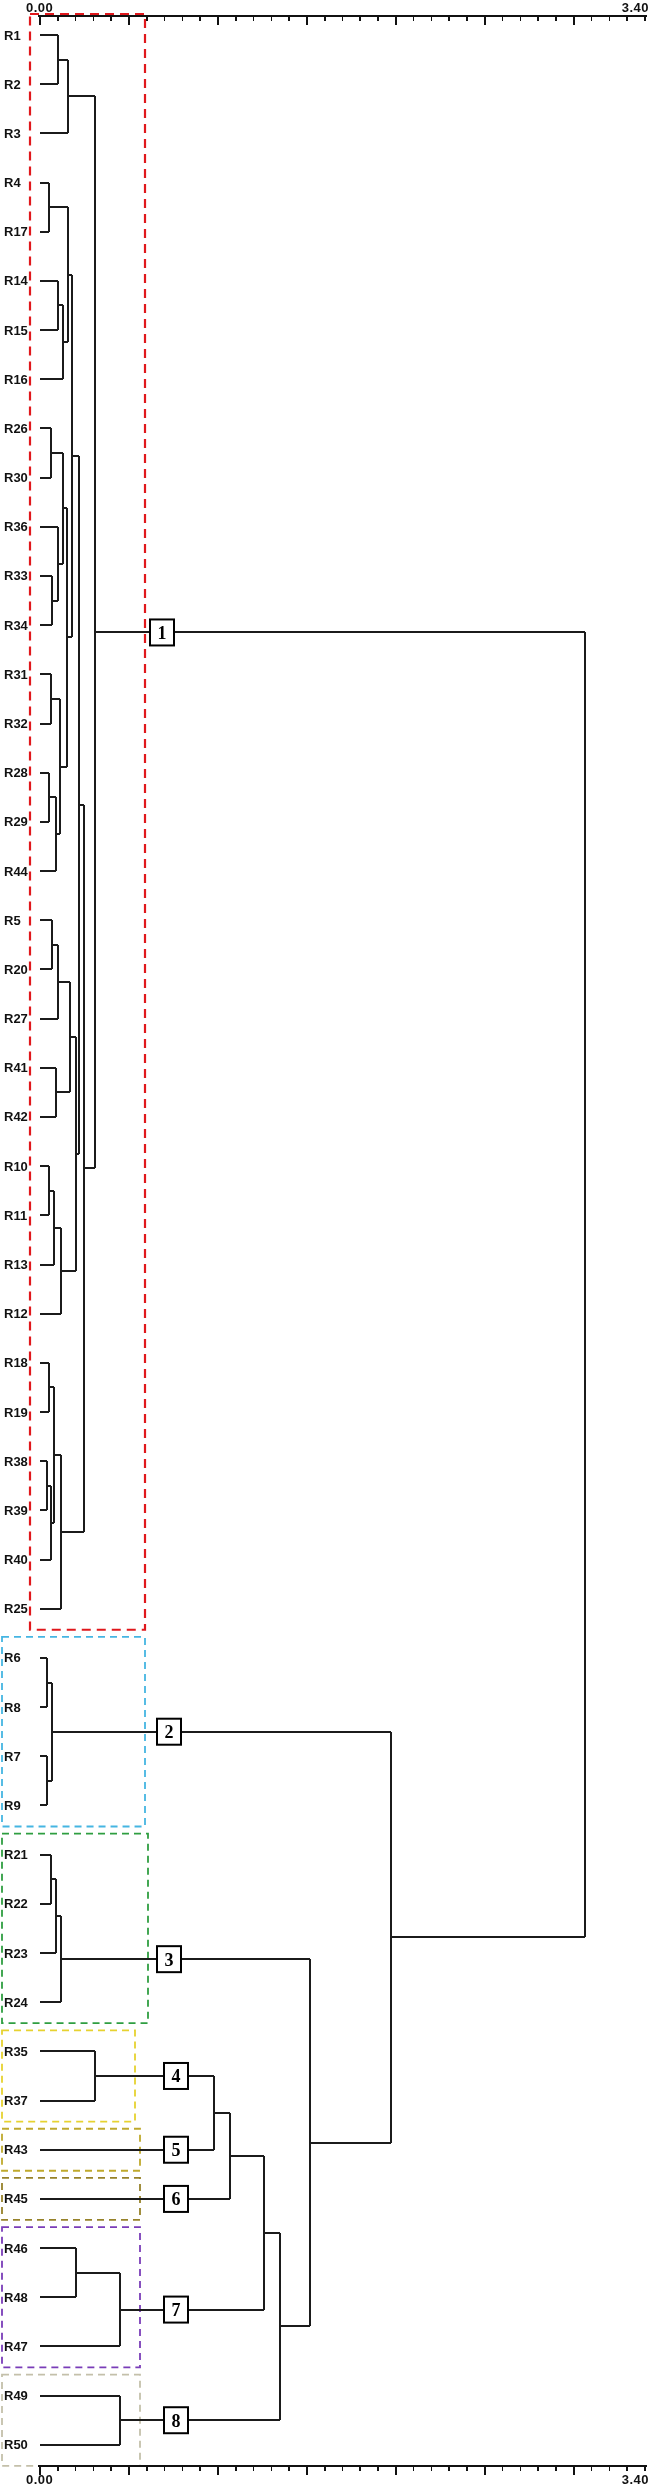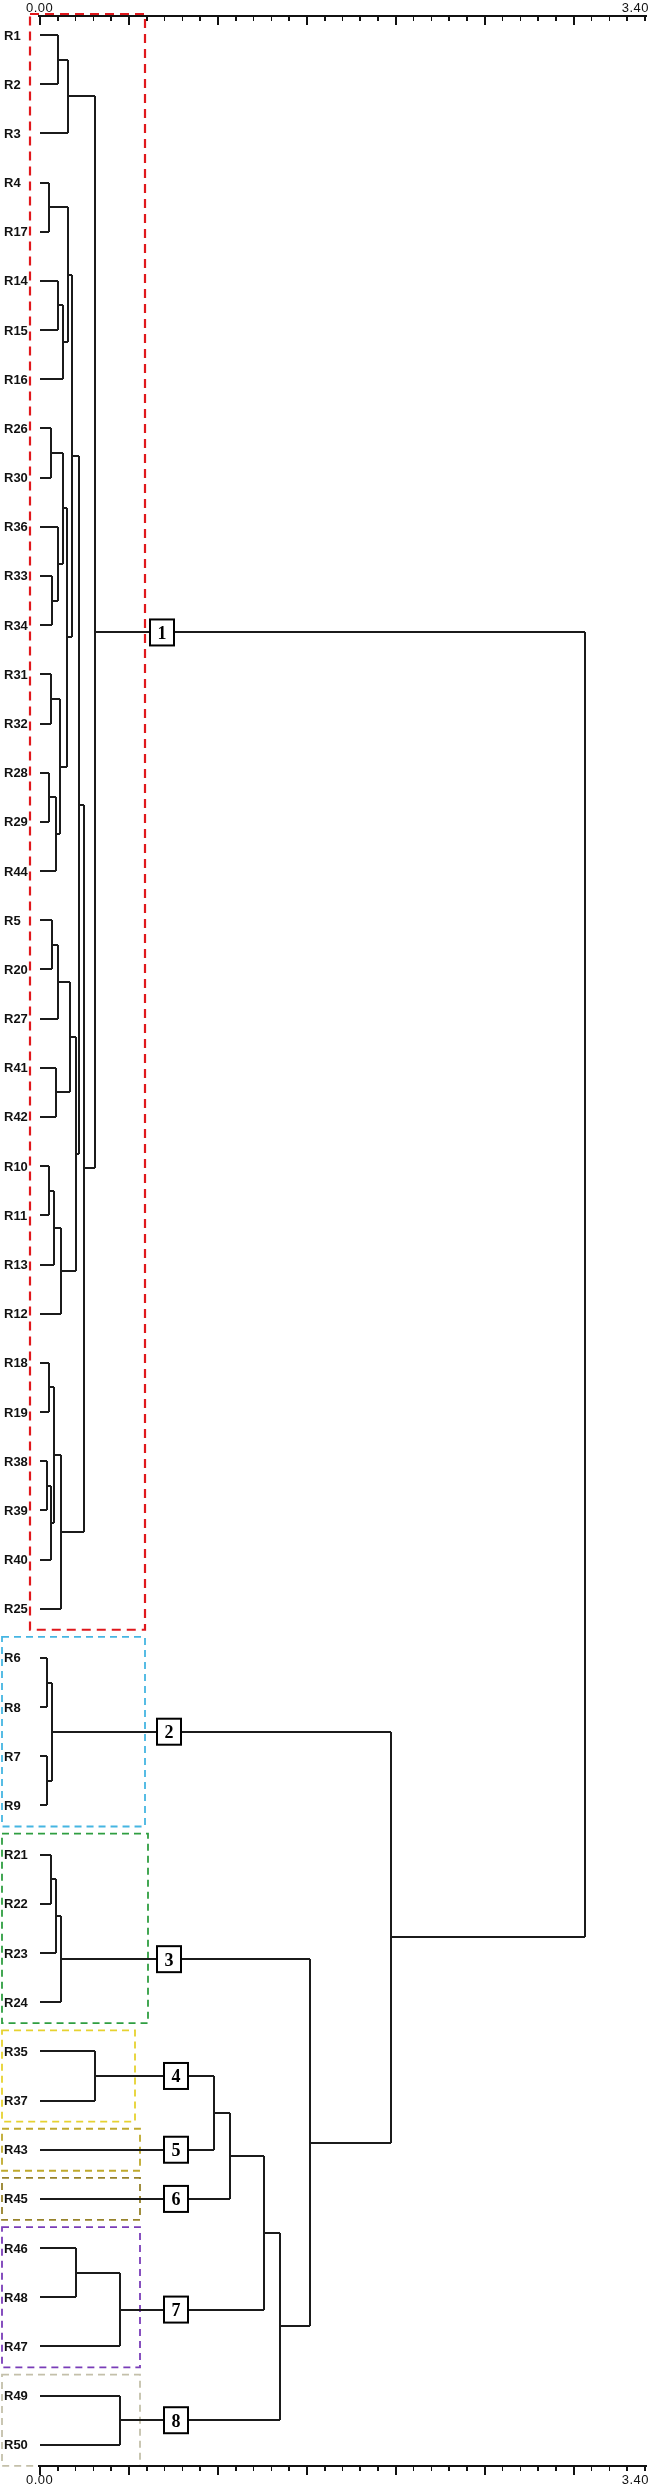--- a/index.html
+++ b/index.html
@@ -1,19 +1,19 @@
 <!DOCTYPE html>
 <html><head>
 <meta charset="utf-8">
 <style>
   html,body{margin:0;padding:0;background:#ffffff;}
   #figure{position:relative;width:654px;height:2490px;background:#ffffff;overflow:hidden;
           font-family:"Liberation Sans",sans-serif;}
   #dendro-svg{position:absolute;left:0;top:0;}
-  .axis-num{position:absolute;font-size:13px;font-weight:400;color:#111;letter-spacing:.5px;}
+  .axis-num{position:absolute;font-size:13px;font-weight:700;color:#111;letter-spacing:.5px;}
   .ax-tl{left:26px;top:0px;}
   .ax-tr{right:5px;top:0px;}
   .ax-bl{left:26px;top:2472px;}
   .ax-br{right:5px;top:2472px;}
 </style>
 </head>
 <body>
 
 <div id="figure">
   <svg id="dendro-svg" width="654" height="2490" viewBox="0 0 654 2490">

